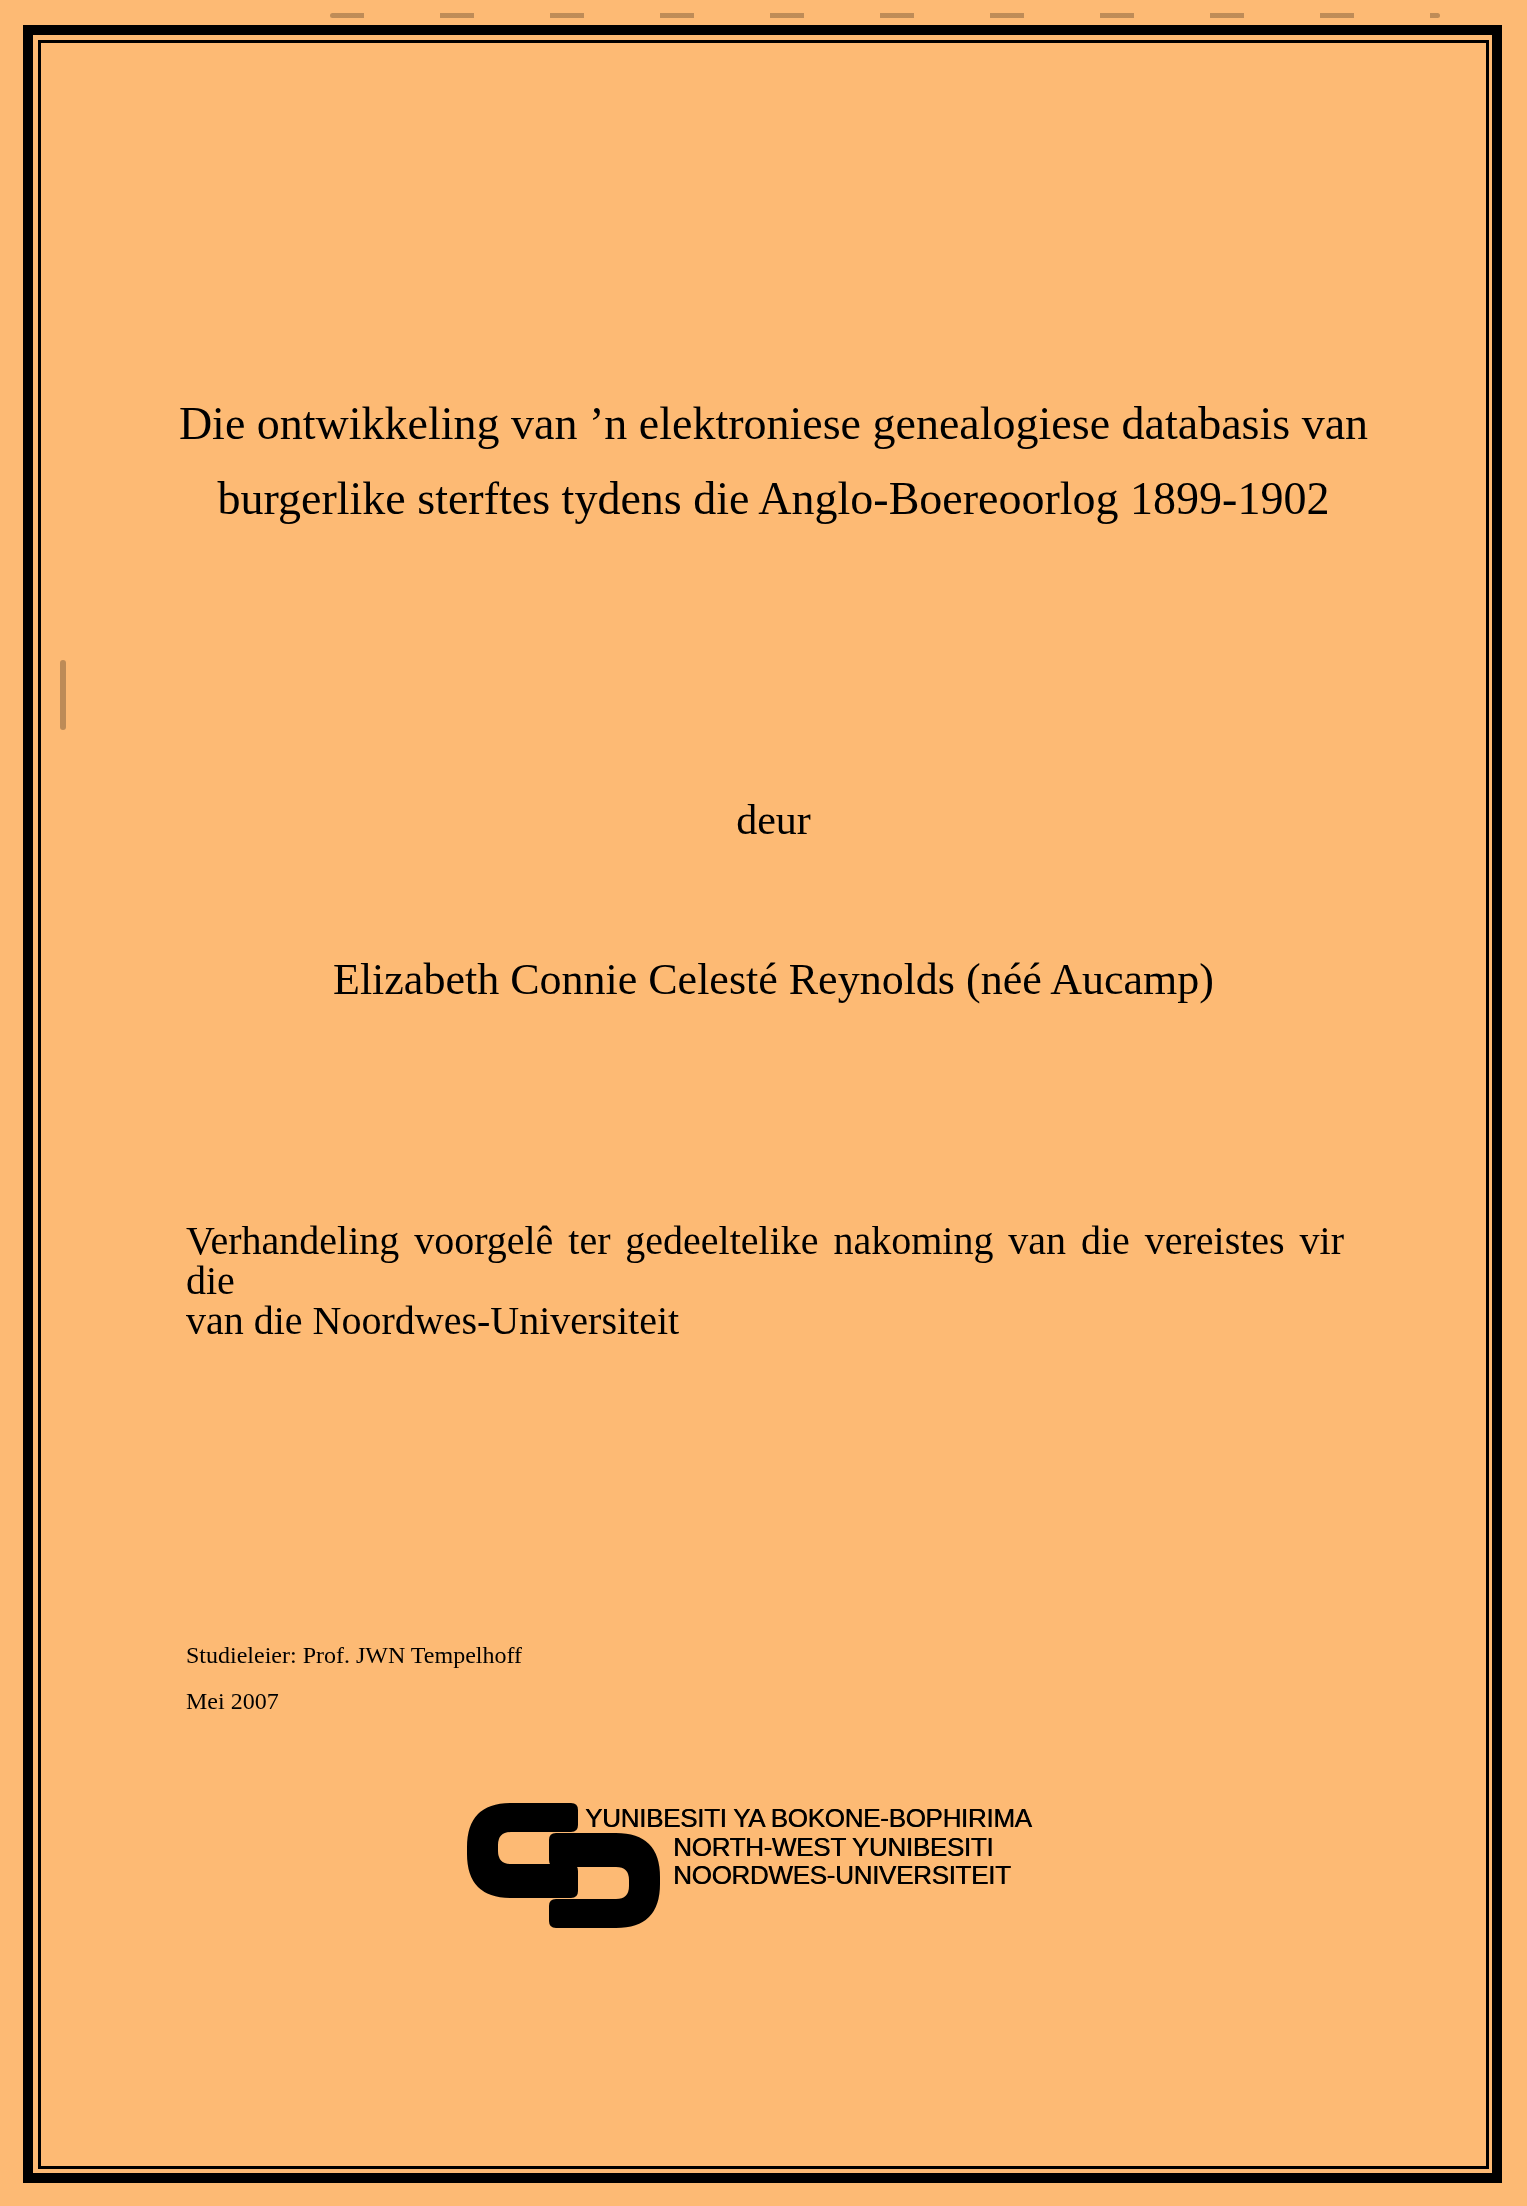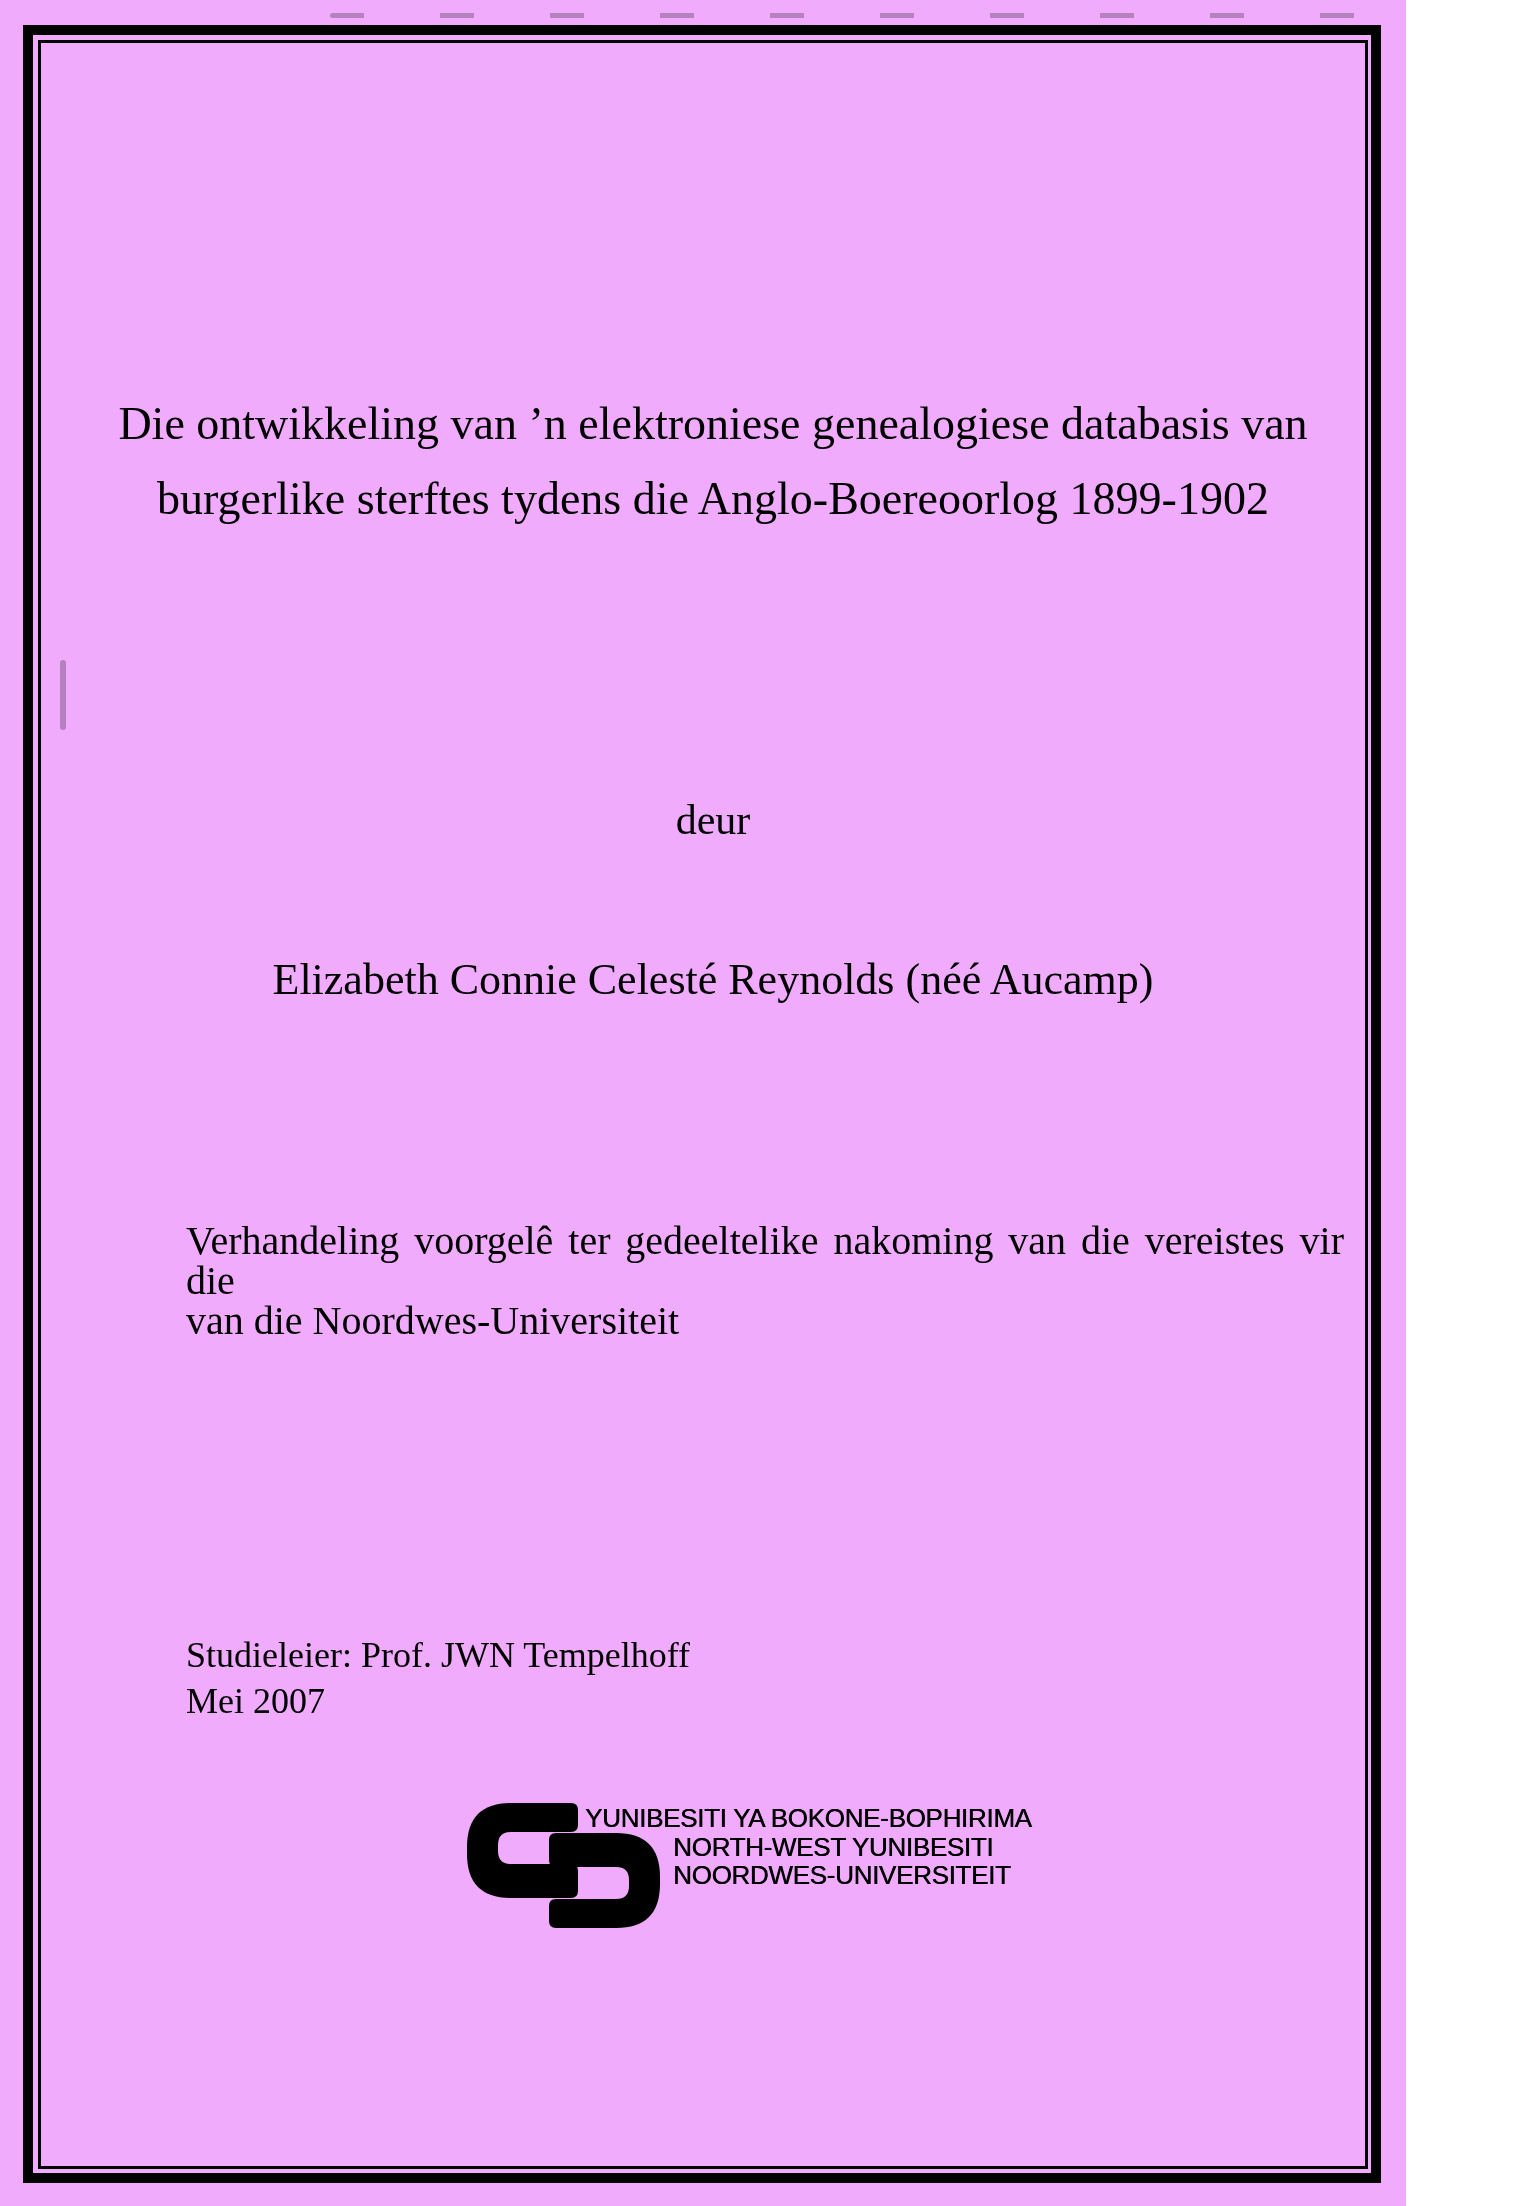--- a/index.html
+++ b/index.html
@@ -1,18 +1,18 @@
 <!DOCTYPE html>
 <html><head>
 <meta charset="utf-8">
 <style>
   html,body { margin:0; padding:0; background:#ffffff; }
   .page {
-    position:relative; width:1406px; height:2206px;
-    background:#f0abfc; color:#000;
+    position:relative; width:1527px; height:2206px;
+    background:#fdba74; color:#000;
     font-family:"Liberation Serif","DejaVu Serif",serif;
     overflow:hidden;
   }
   
   .frame-outer { position:absolute; left:23px; top:25px; right:25px; bottom:23px;
                  border:10px solid #000; }
   .frame-inner { position:absolute; left:38px; top:40px; right:38px; bottom:37px;
                  border:3px solid #000; }
   
   .smudge-top { position:absolute; left:330px; top:13px; width:1110px; height:5px;
@@ -27,21 +27,21 @@
   .title-2 { top:474px; }
   .byline  { top:797px; font-size:42px; line-height:46px; }
   .author  { top:956px; font-size:44px; line-height:48px; }
 
   .statement { position:absolute; left:186px; width:1158px; top:1221px;
                font-size:40px; line-height:40px; }
   .st-line1 { text-align:justify; text-align-last:justify; }
   .italic { font-style:italic; }
 
   .supervisor-block { position:absolute; left:186px; top:1632px;
-                      font-size:36px; line-height:46px; }
+                      font-size:24px; line-height:46px; }
 
   .logo { position:absolute; left:0; top:0; right:0; bottom:0; }
   .logo-mark { position:absolute; left:467px; top:1803px; width:193px; height:125px; }
   .logo-mark path { fill:#000; }
   .logo-text { position:absolute; white-space:nowrap;
     font-family:"Liberation Sans","DejaVu Sans",sans-serif;
     font-size:26px; line-height:26px; letter-spacing:-0.3px;
     text-shadow:0.5px 0 0 #000; }
   .logo-t1 { left:585px; top:1805px; }
   .logo-t2 { left:673px; top:1834px; }

